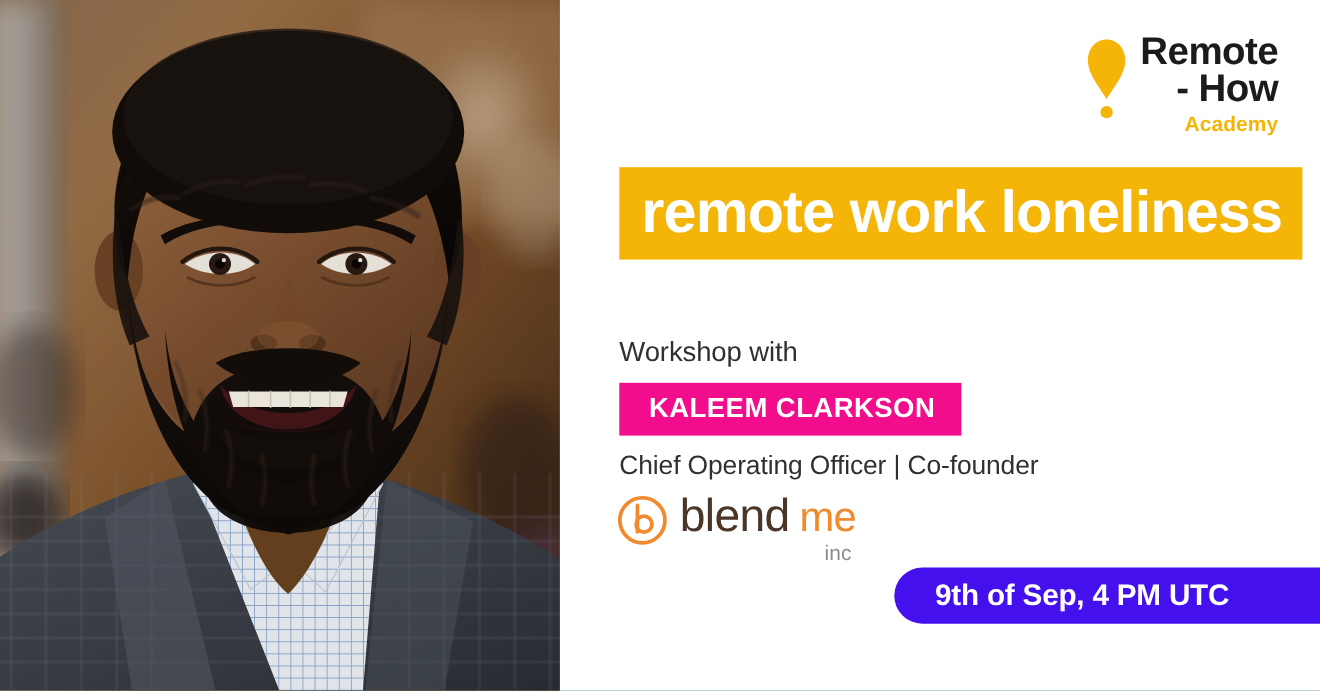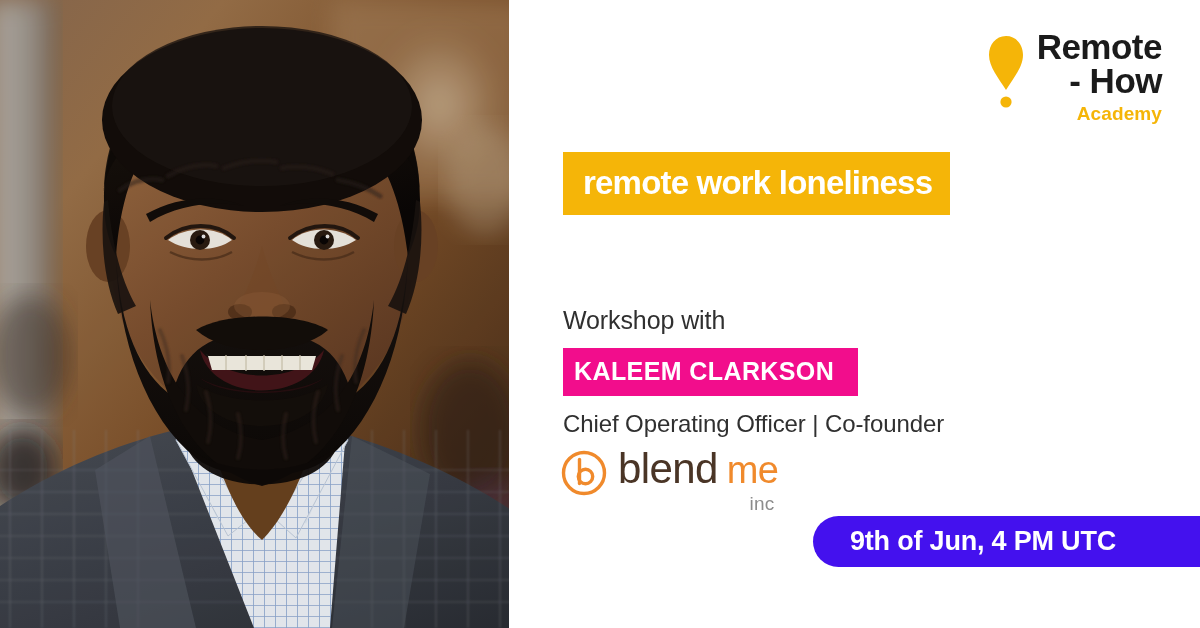--- a/index.html
+++ b/index.html
@@ -93,21 +93,21 @@
     letter-spacing: -0.8px;
     white-space: nowrap;
   }
   .title-hl-wrap {
     margin-top: 6px;
   }
   .title-line2 {
     display: inline-block;
     background: #f5b508;
     color: #ffffff;
-    font-size: 33px;
+    font-size: 54px;
     font-weight: 700;
     line-height: 1.0;
     letter-spacing: -0.8px;
     padding: 14px 18px 16px 20px;
     white-space: nowrap;
   }
 
   
   .speaker-block {
     position: absolute;
@@ -124,21 +124,21 @@
   }
   .name-hl-wrap { margin-top: 13px; }
   .speaker-name {
     display: inline-block;
     background: #f20d8c;
     color: #ffffff;
     font-size: 25px;
     font-weight: 700;
     line-height: 1.0;
     letter-spacing: 0.4px;
-    padding: 11px 24px 12px 11px;
+    padding: 11px 24px 12px 27px;
   }
   .speaker-role {
     margin-top: 14px;
     font-size: 24px;
     font-weight: 400;
     color: #303030;
     line-height: 1.2;
     letter-spacing: -0.1px;
   }
 
@@ -406,16 +406,16 @@
           <span class="word-blend">blend</span>
           <span class="word-me">me</span>
         </div>
         <span class="word-inc">inc</span>
       </div>
     </div>
 
   </div>
 
   <div class="date-badge">
-    <span class="date-badge-text">9th of Jun, 4 PM UTC</span>
+    <span class="date-badge-text">9th of Sep, 4 PM UTC</span>
   </div>
 
 </div>
 
 </body></html>

